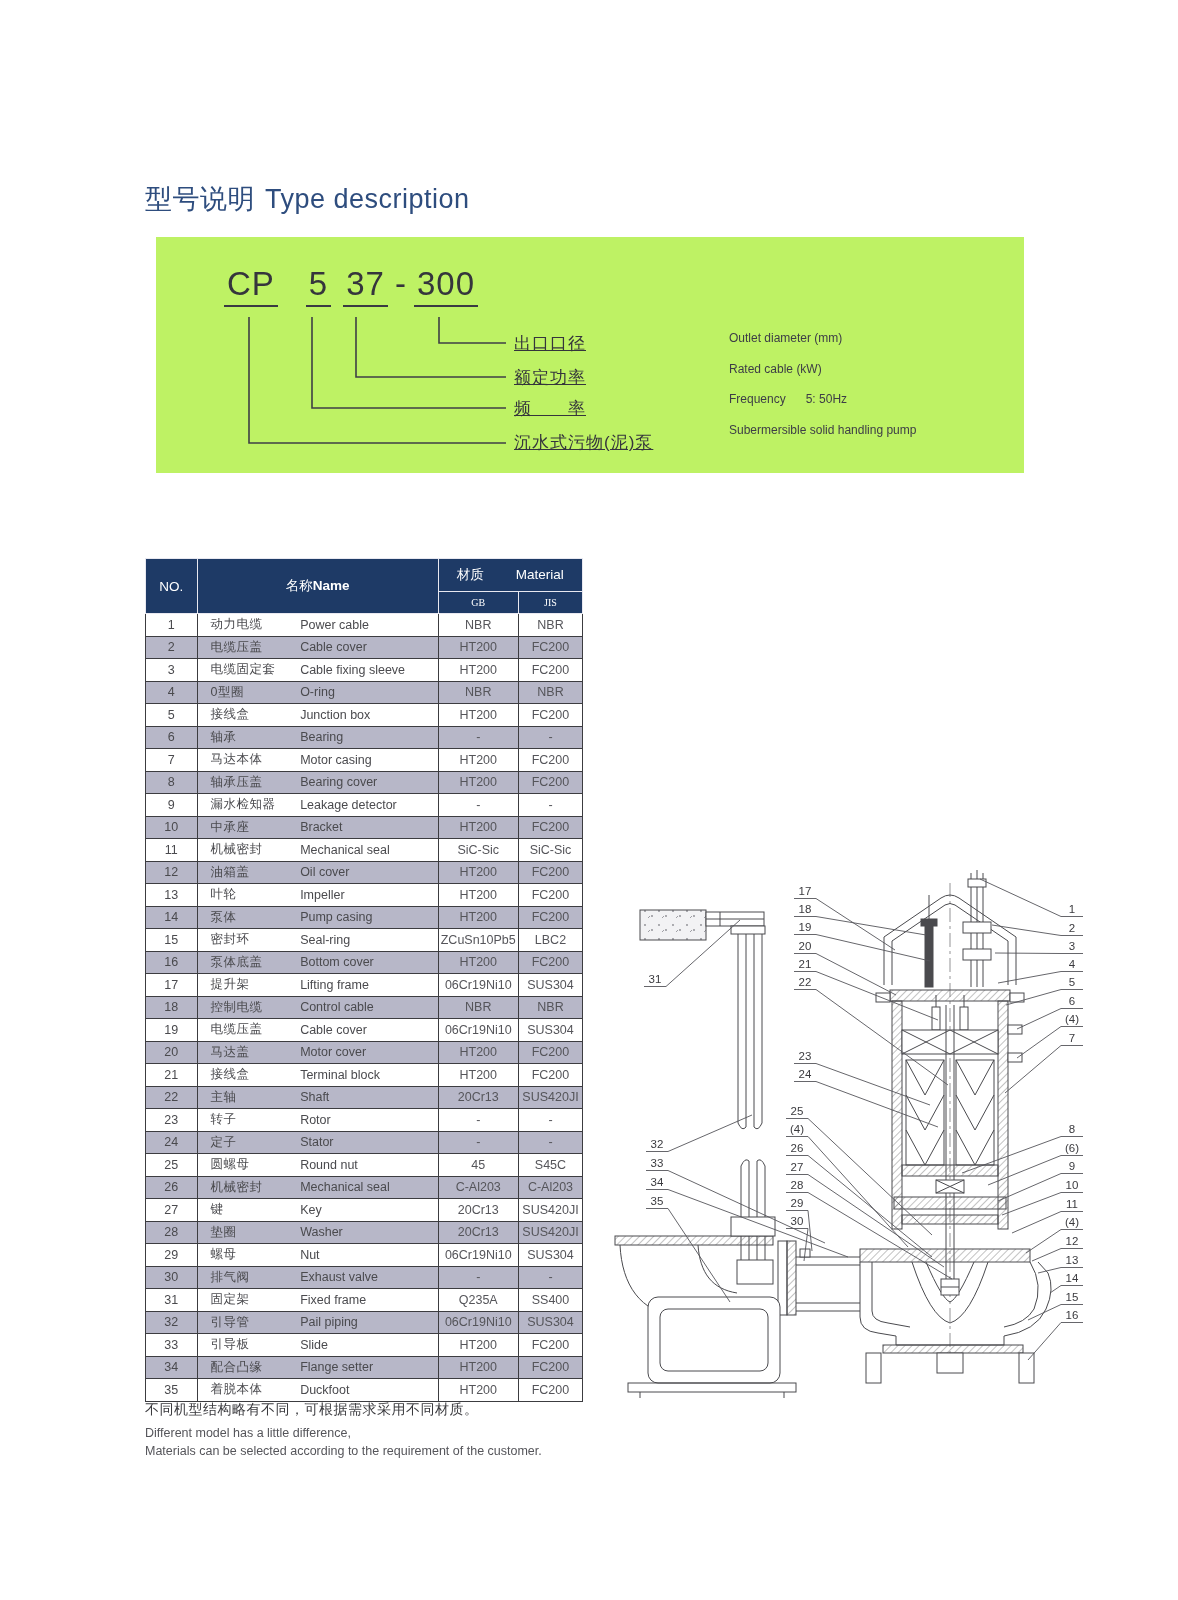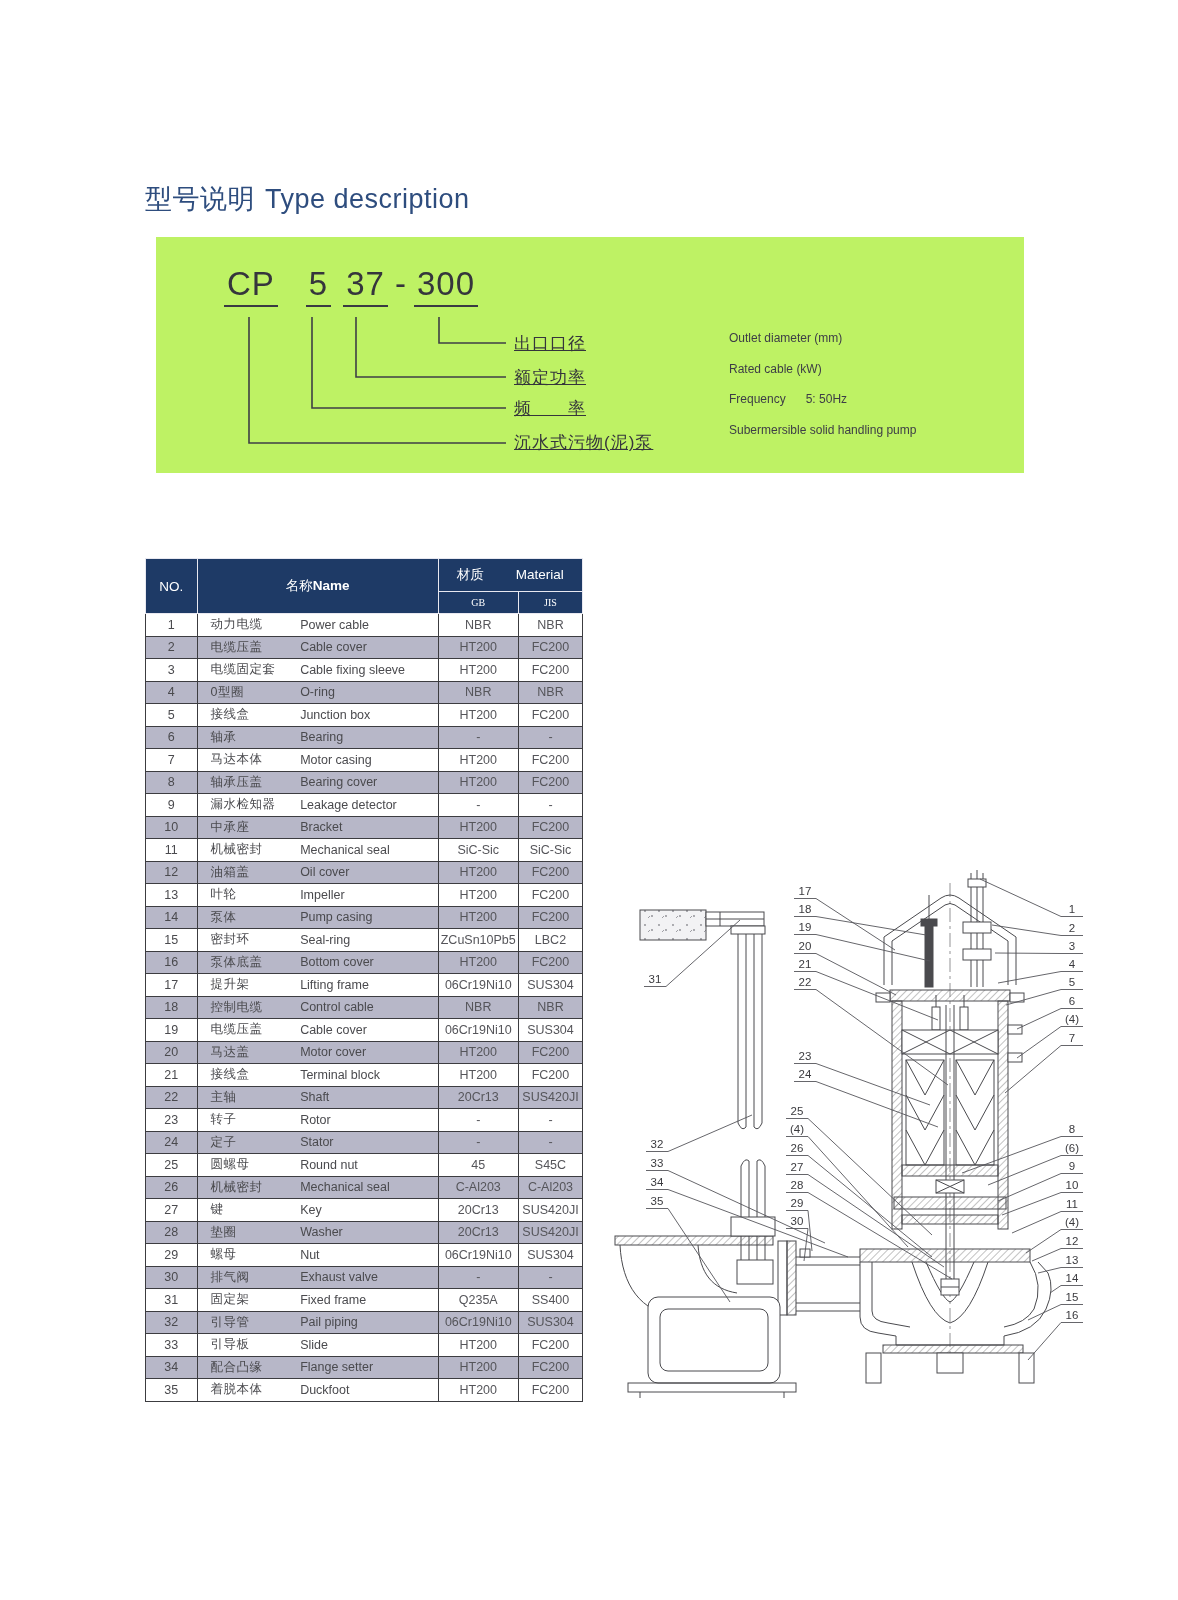--- a/index.html
+++ b/index.html
@@ -332,20 +332,25 @@
         <tr>
           <td class="c-no">35</td>
           <td class="c-cn">着脱本体</td>
           <td class="c-en">Duckfoot</td>
           <td class="c-gb">HT200</td>
           <td class="c-jis">FC200</td>
         </tr>
       </tbody>
   </table>
 
+  <div class="notes">
+    <div class="n-cn">不同机型结构略有不同，可根据需求采用不同材质。</div>
+    <div class="n-en">Different model has a little difference,</div>
+    <div class="n-en">Materials can be selected according to the requirement of the customer.</div>
+  </div>
 
   <svg class="diagram" id="pump-diagram" width="578" height="535" viewBox="0 0 578 535">
     <defs>
       <pattern id="h" width="5" height="5" patternUnits="userSpaceOnUse" patternTransform="rotate(45)">
         <line x1="0" y1="0" x2="0" y2="5" stroke="#777" stroke-width="0.9"></line>
       </pattern>
       <pattern id="conc" width="14" height="14" patternUnits="userSpaceOnUse">
         <rect width="14" height="14" fill="#f2f2f4"></rect>
         <circle cx="3" cy="4" r="0.9" fill="#8a8a90"></circle>
         <circle cx="10" cy="9" r="0.9" fill="#8a8a90"></circle>

